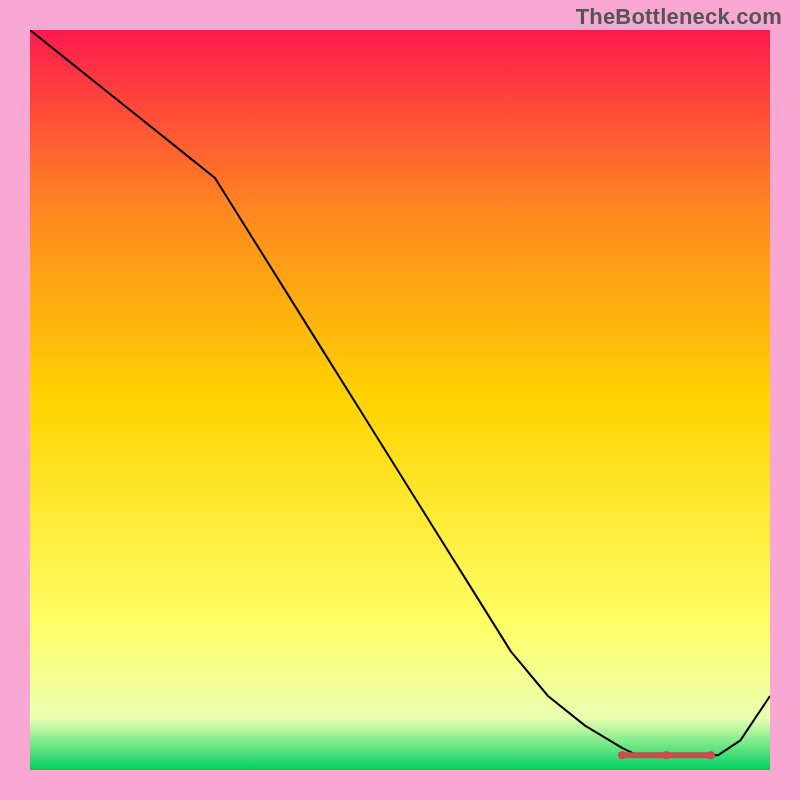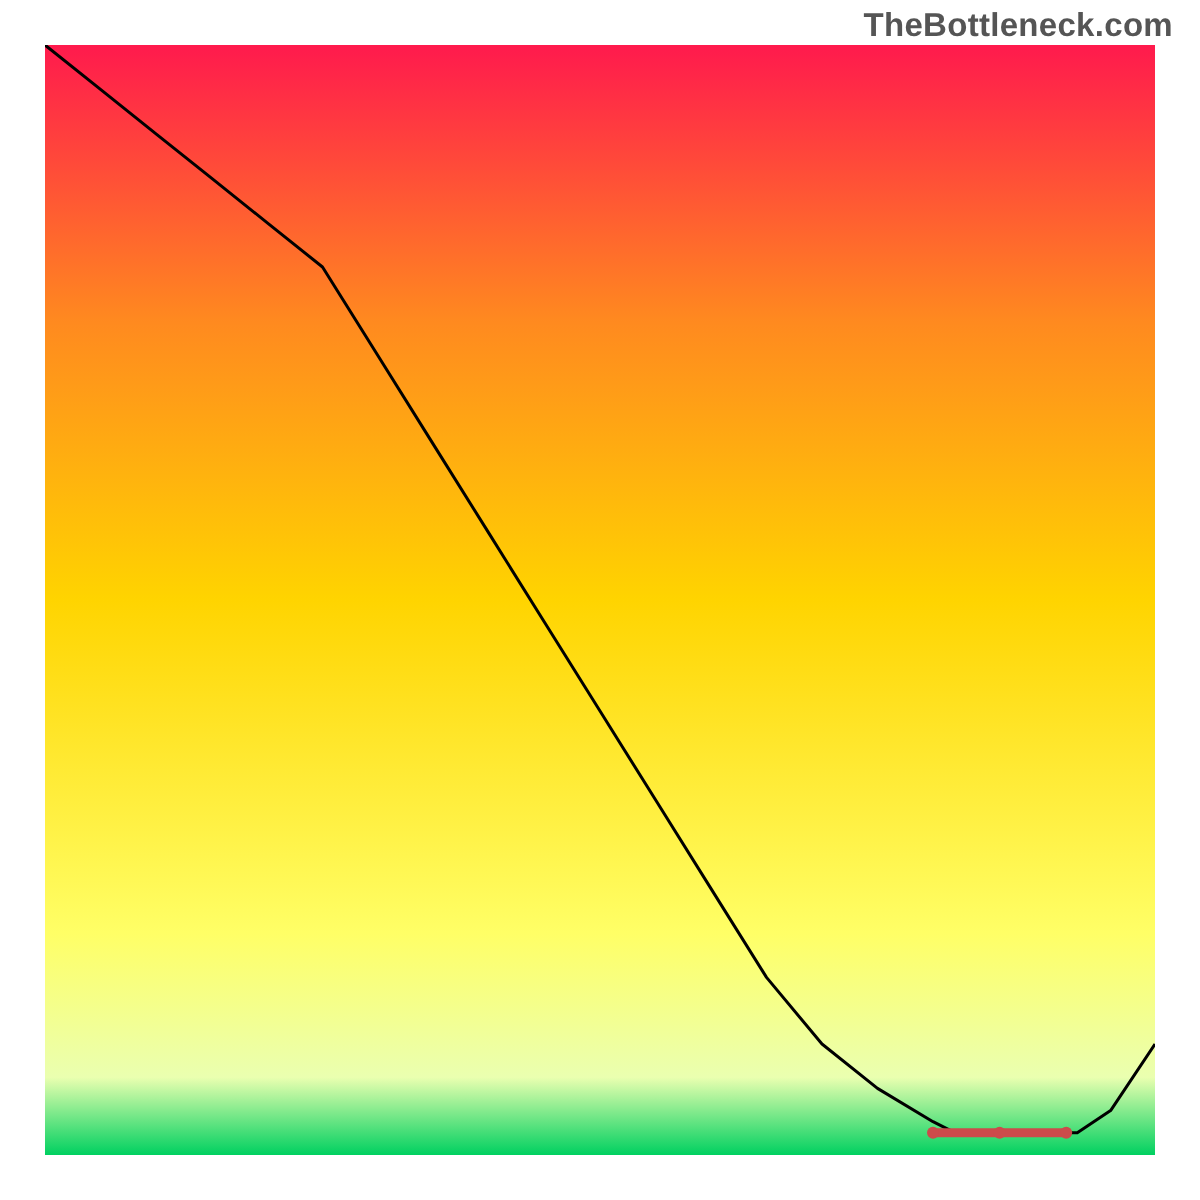--- a/index.html
+++ b/index.html
@@ -8,21 +8,21 @@
     width: 800px;
     height: 800px;
     background: #000;
     font-family: Arial, Helvetica, sans-serif;
     overflow: hidden;
   }
   .stage {
     position: relative;
     width: 800px;
     height: 800px;
-    background: #ffffff;
+    background: #f9a8d4;
   }
   .watermark {
     position: absolute;
     top: 4px;
     right: 18px;
     color: #555;
     font-size: 22px;
     font-weight: 600;
     letter-spacing: 0.2px;
     z-index: 20;

